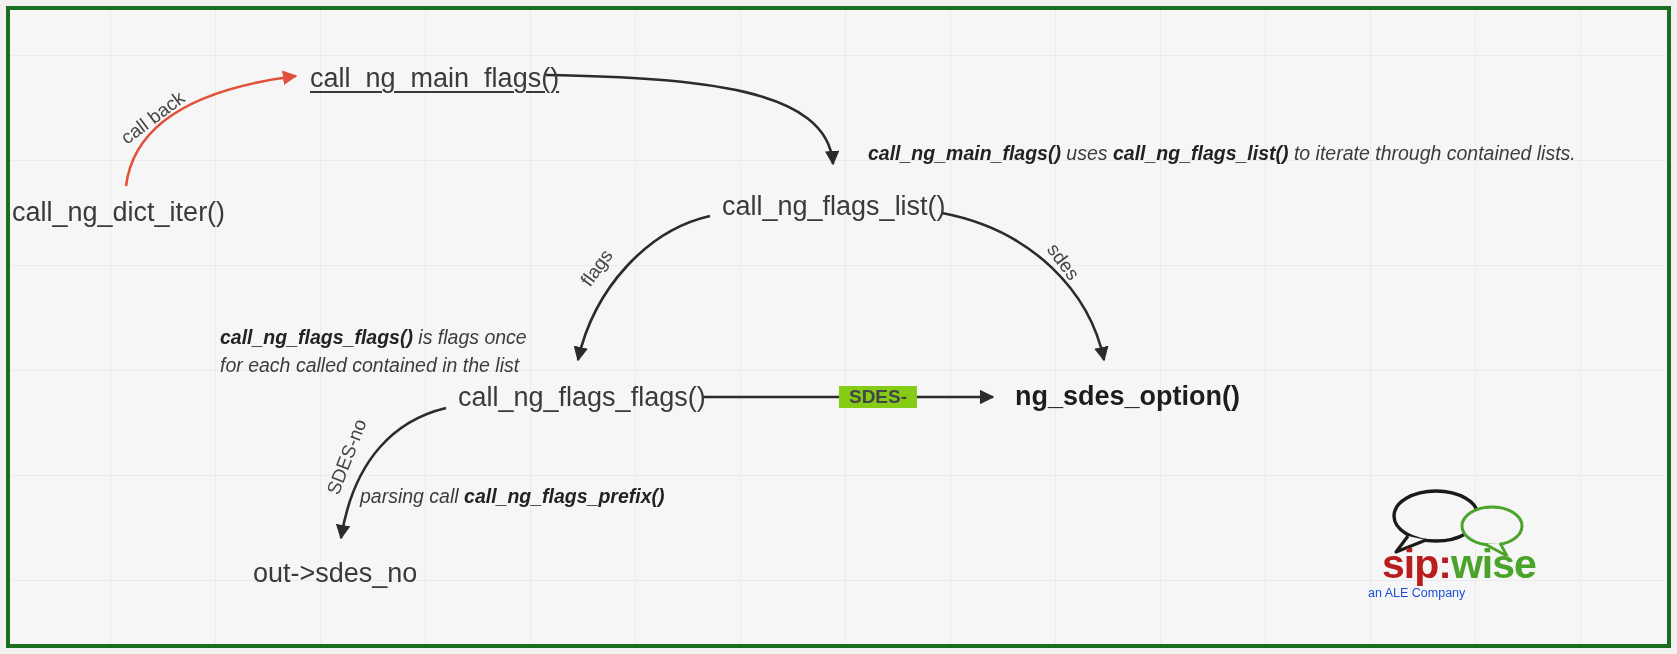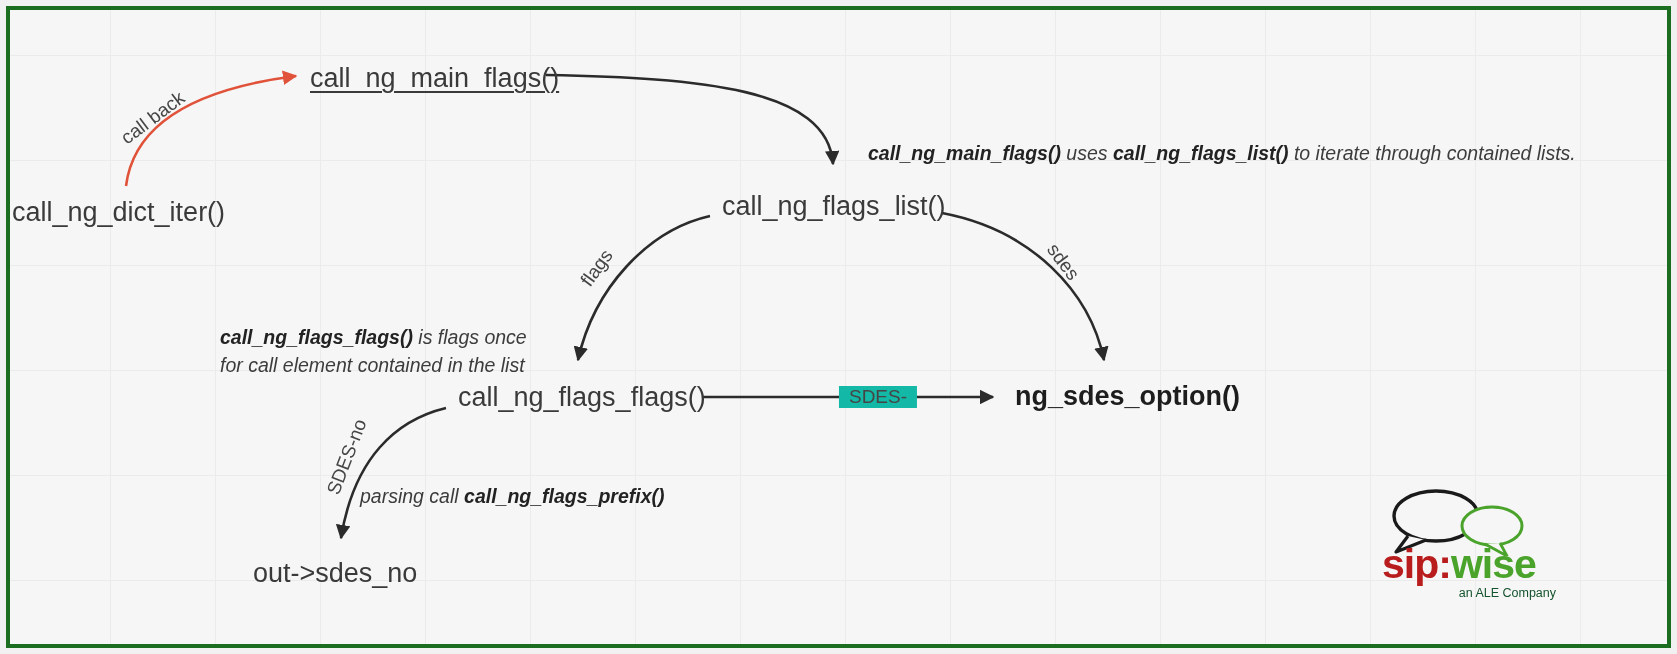--- a/index.html
+++ b/index.html
@@ -29,34 +29,34 @@
   .node {
     position:absolute; font-size:27px; color:var(--text,#3a3a3a);
     white-space:nowrap; line-height:1.15;
   }
   .node.underlined { text-decoration:underline; text-underline-offset:4px; text-decoration-thickness:2px; }
   .node.bold { font-weight:bold; color:#1d1d1d;margin-left:12px; }
 
   .edge-label {
     position:absolute; font-size:19px; color:#454545; white-space:nowrap;
   }
-  .edge-label.masked { background:#14b8a6; padding:0 10px; }
+  .edge-label.masked { background:#84cc16; padding:0 10px;font-weight:bold; }
 
   .annotation {
     position:absolute; font-style:italic; font-size:19.5px;
     color:#3c3c3c; white-space:nowrap; line-height:1.42;
   }
   .annotation b { font-weight:bold; color:#222; }
 
   .logo { position:absolute; left:1368px; top:486px; width:200px; height:115px; }
   .logo-bubbles { position:absolute; left:0; top:0; }
   .logo-text { position:absolute; left:14px; top:58px; font-weight:bold; font-size:41px; letter-spacing:-1px; line-height:1; }
   .logo-sip  { color:#b91c1c; }
   .logo-wise { color:var(--logo-green,#4aa32a);text-align:center; }
-  .logo-tagline { position:absolute; left:0; top:100px; width:188px; text-align:right; font-size:12.5px; color:#14532d; }
+  .logo-tagline { position:absolute; left:0; top:100px; width:188px; text-align:left; font-size:12.5px; color:#1d4ed8; }
 </style>
 </head>
 <body>
 
 <div class="canvas">
   <div class="frame"></div>
 
   <svg class="edges">
     <defs>
       <marker id="ah-black" viewBox="0 0 10 10" refX="9" refY="5" markerWidth="5.6" markerHeight="5.6" orient="auto-start-reverse">
@@ -88,21 +88,21 @@
   <div class="edge-label" style="left:347px; top:457px; transform:translate(-50%,-50%) rotate(-69deg);">SDES-no</div>
 
   <div class="annotation" style="left:868px; top:140px;">
     <b>call_ng_main_flags()</b><span> uses </span><b>call_ng_flags_list()</b><span> to iterate through contained lists.</span>
   </div>
 
   <div class="annotation" style="left:220px; top:324px;">
     <div>
       <b>call_ng_flags_flags()</b><span> is flags once</span>
     </div>
-    <div>for call element contained in the list</div>
+    <div>for each called contained in the list</div>
   </div>
 
   <div class="annotation" style="left:360px; top:483px;">
     <span>parsing call </span><b>call_ng_flags_prefix()</b>
   </div>
 
   <div class="logo">
     <svg class="logo-bubbles" width="200" height="70">
       <ellipse cx="68" cy="30" rx="42" ry="25" fill="none" stroke="#1a1a1a" stroke-width="3.4"></ellipse>
       <path d="M 40 50 L 28 66 L 58 54" fill="#f6f6f6" stroke="#1a1a1a" stroke-width="3.2" stroke-linejoin="round"></path>

